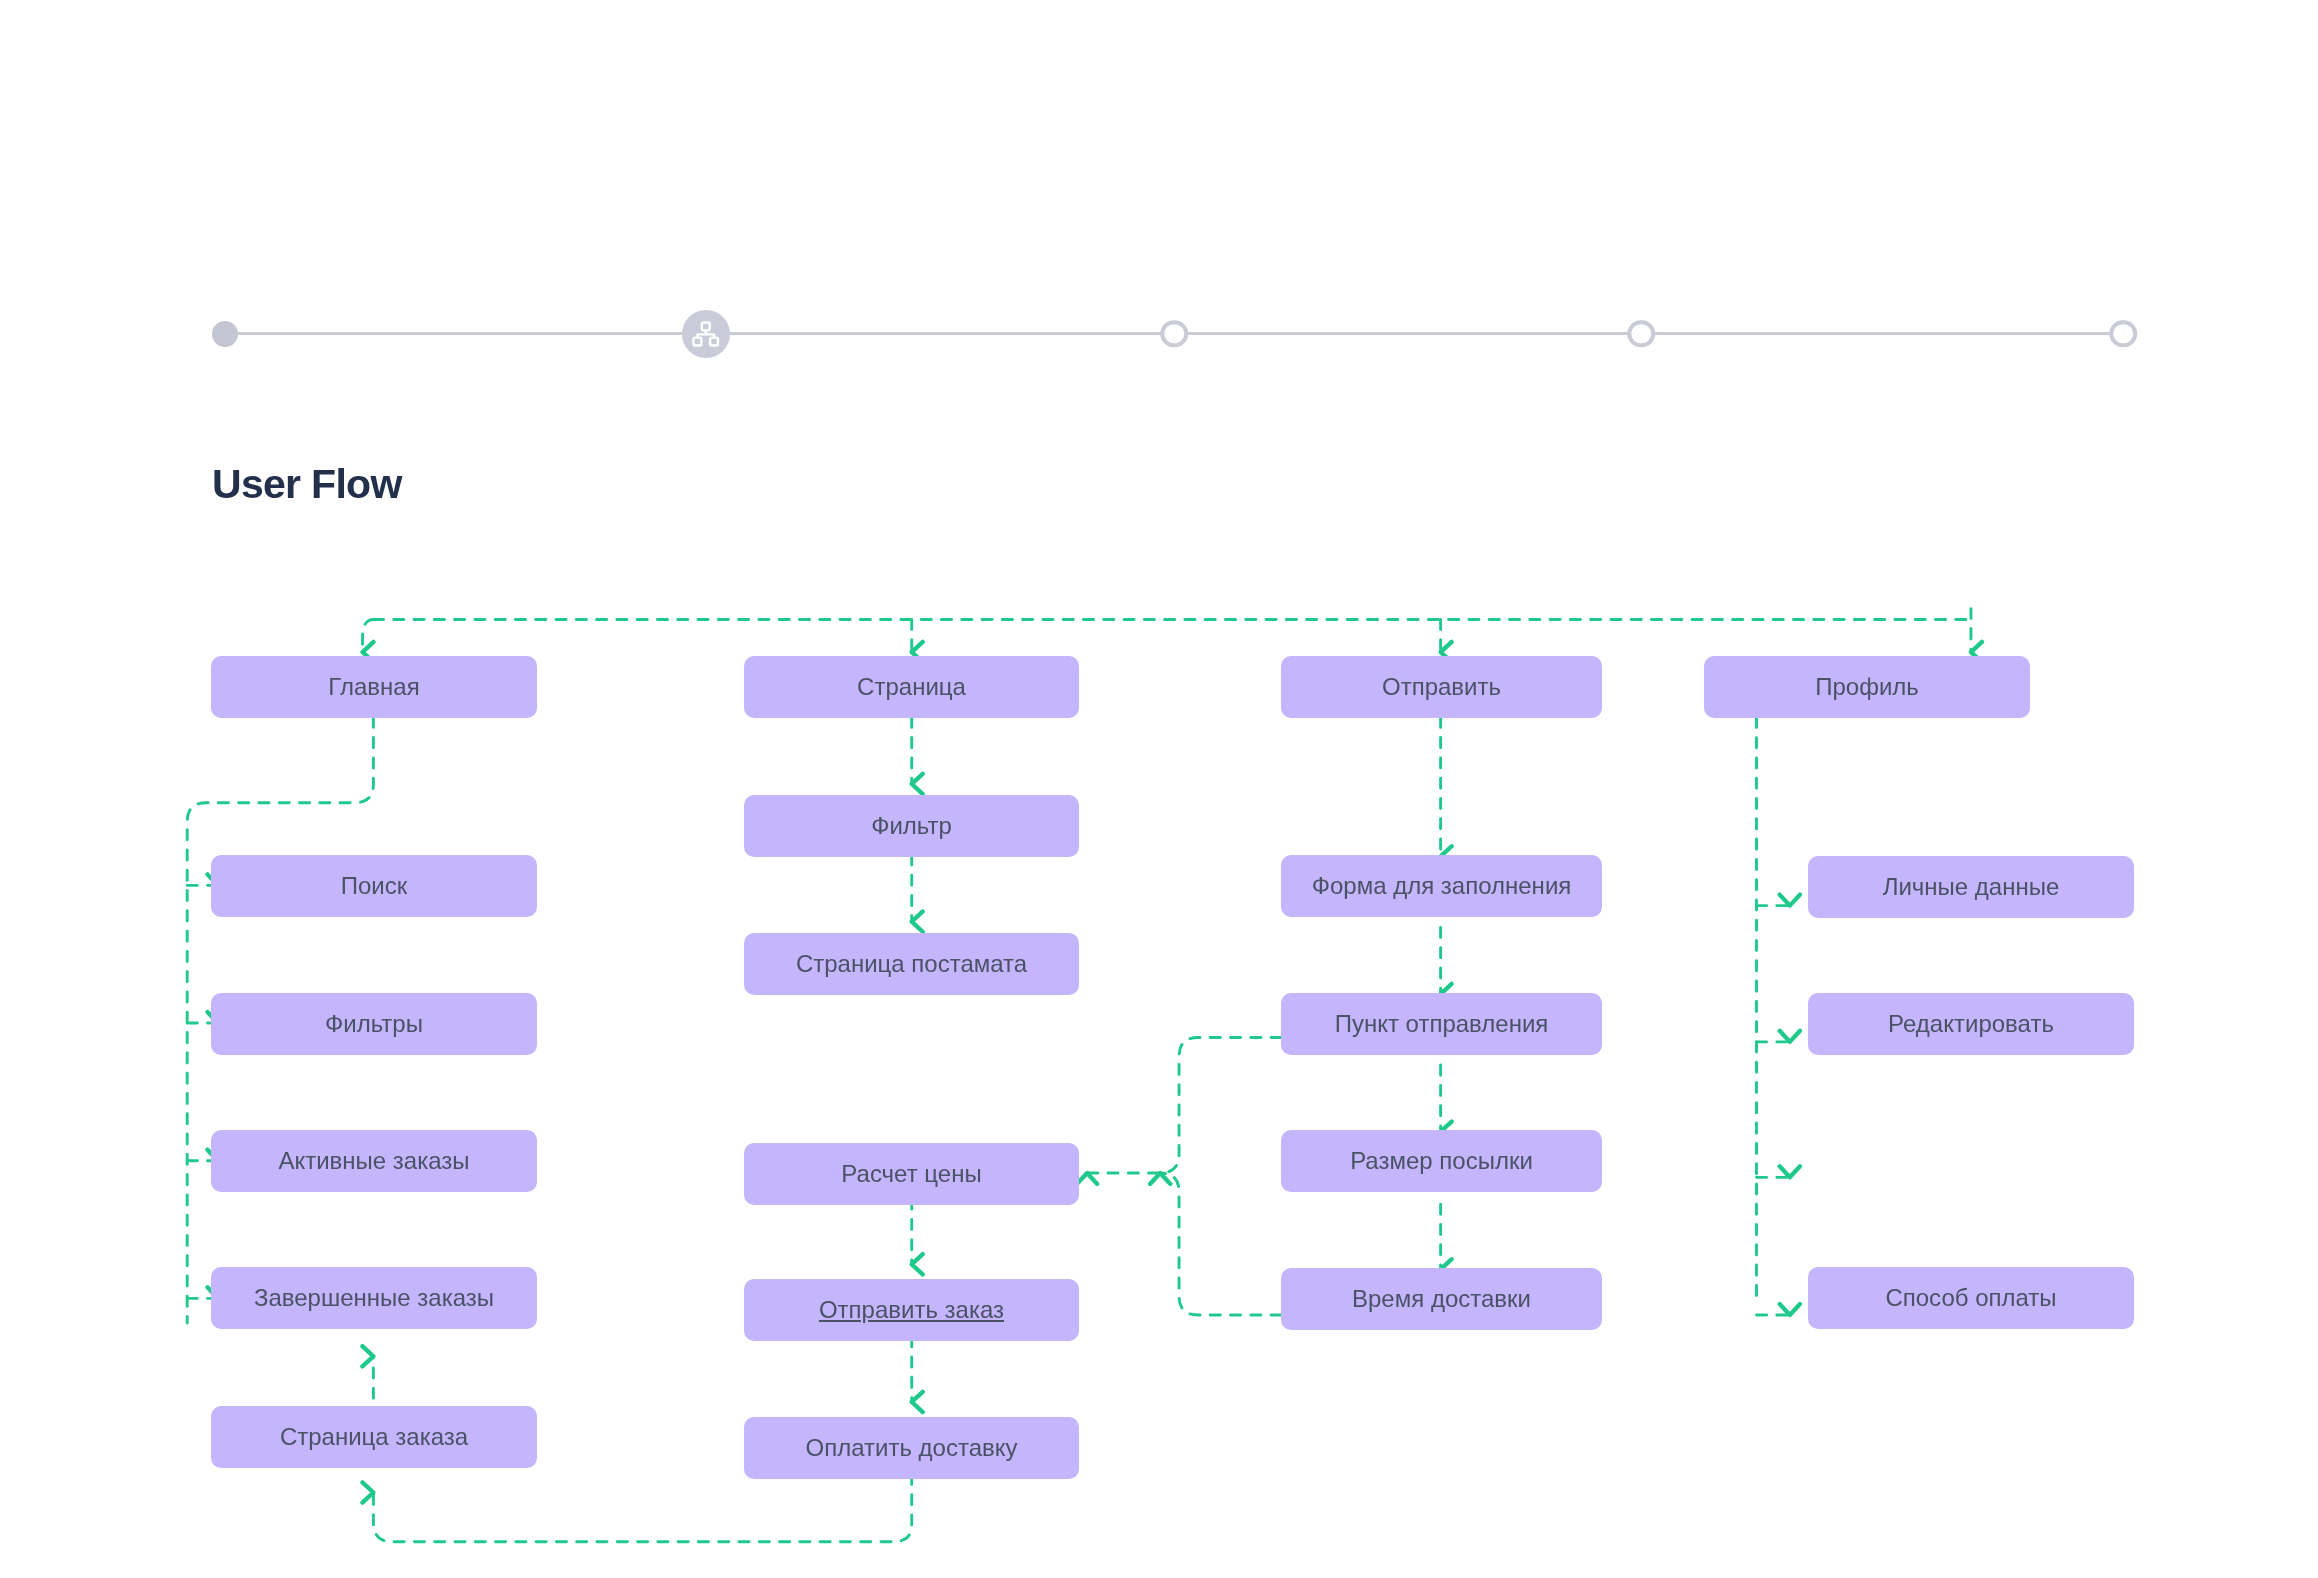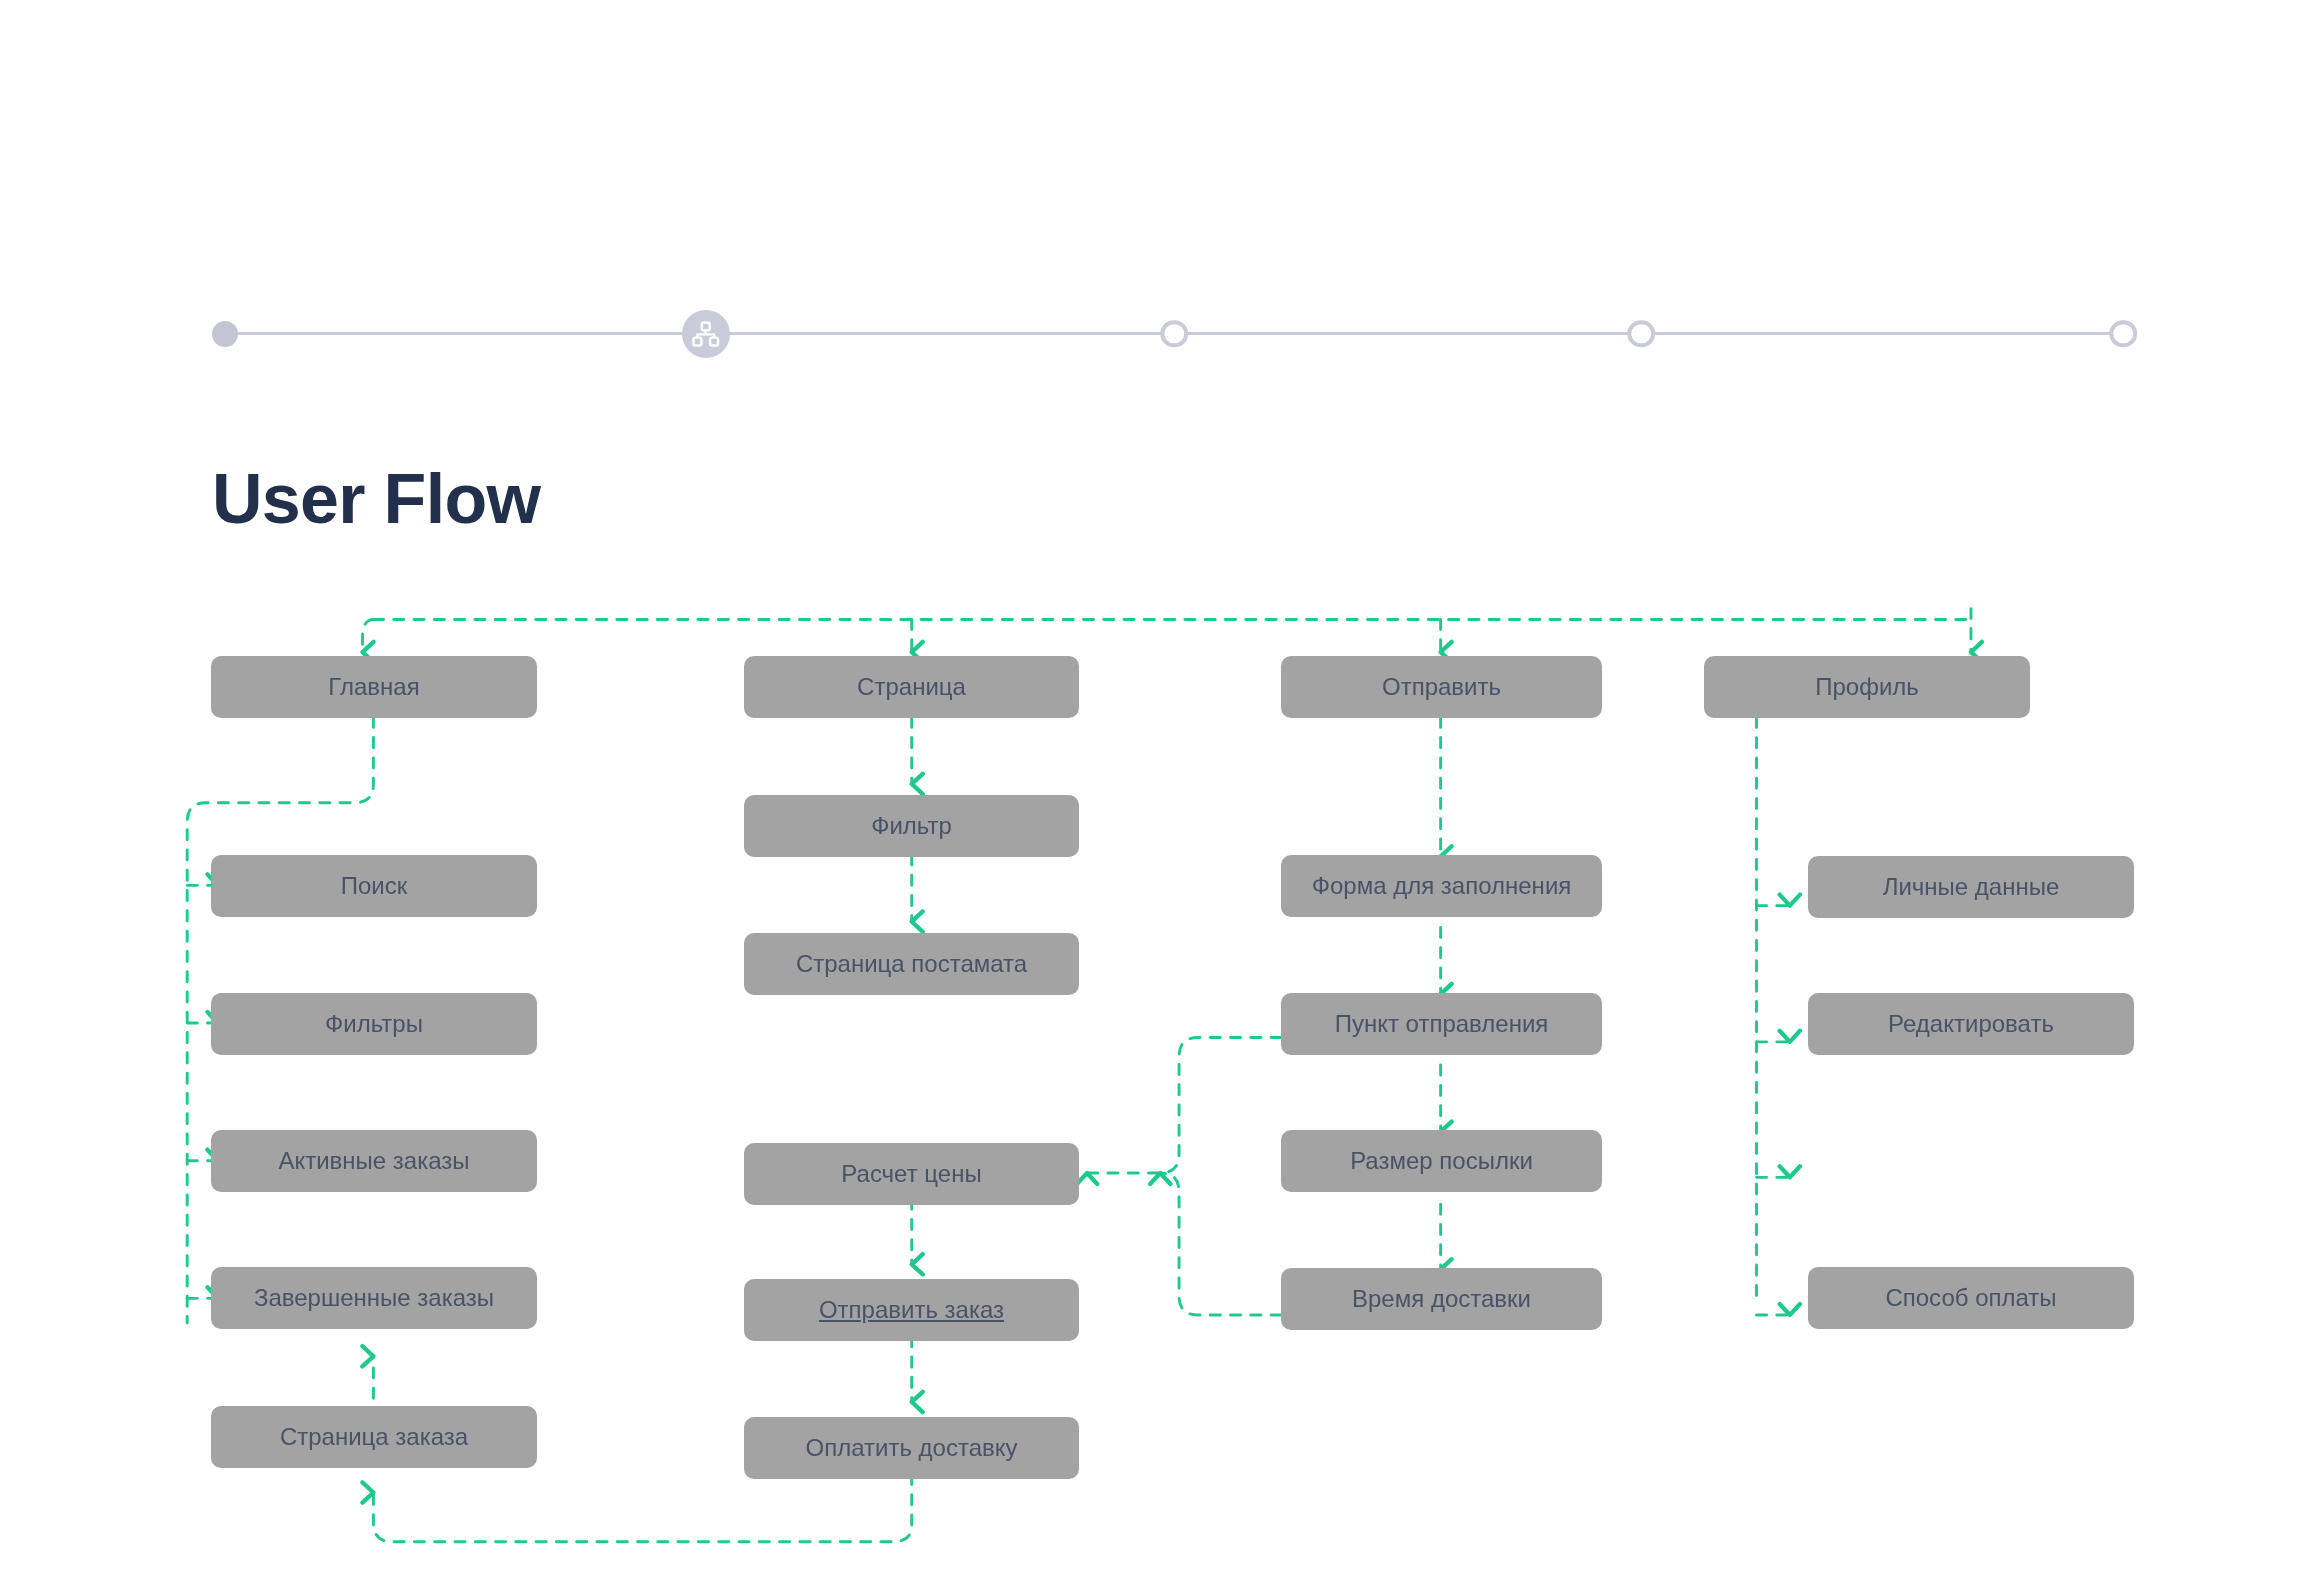--- a/index.html
+++ b/index.html
@@ -18,29 +18,29 @@
   .dot-filled{width:26px;height:26px;border-radius:50%;background:#c3c6d2;}
   .dot-hollow{width:27.5px;height:27.5px;border-radius:50%;background:#ffffff;border:4.3px solid #c9cbd6;box-sizing:border-box;}
   .dot-icon{
     width:48px;height:48px;border-radius:50%;background:#c9ccd8;
     display:flex;align-items:center;justify-content:center;
   }
   .dot-icon svg{display:block;}
   
   #page-title{
     position:absolute;left:212px;top:464px;
-    font-size:70px;font-weight:bold;color:#23304b;letter-spacing:-0.7px;
+    font-size:41px;font-weight:bold;color:#23304b;letter-spacing:-0.7px;
     line-height:1;
   }
   
   #flow{position:absolute;left:0;top:0;width:2319px;height:1578px;}
   #wires{position:absolute;left:0;top:0;width:2319px;height:1578px;pointer-events:none;}
   .node{
     position:absolute;box-sizing:border-box;
-    background:#a3a3a3;border-radius:10px;
+    background:#c4b5fd;border-radius:10px;
     display:flex;align-items:center;justify-content:center;
     color:#4a5265;font-size:24px;font-weight:400;
     text-align:right;padding:0 13px;
   }
 </style>
 </head>
 <body>
 
 <div id="stepper">
   <div class="track"></div>

